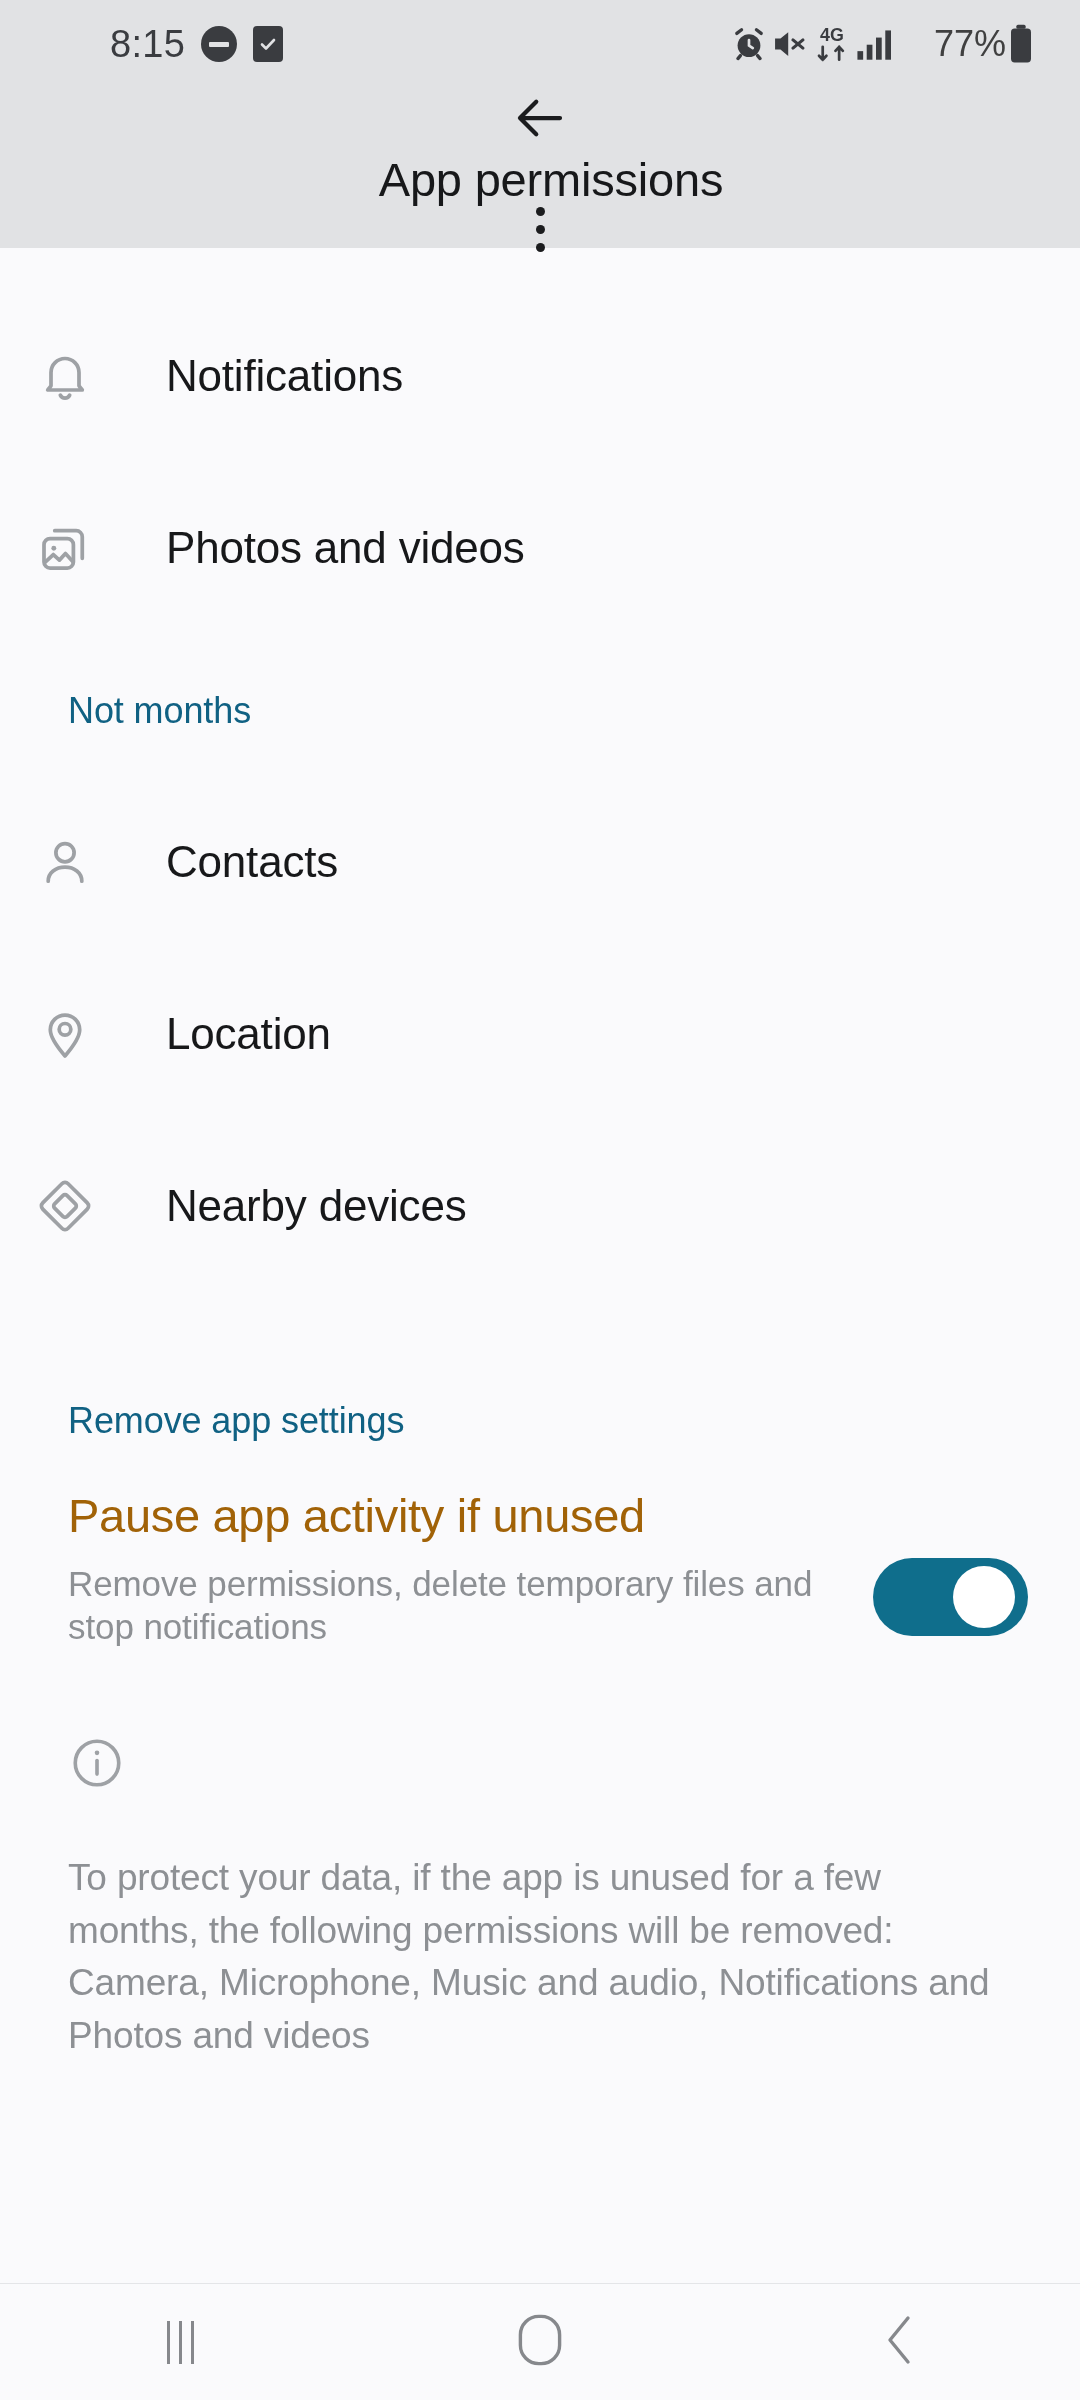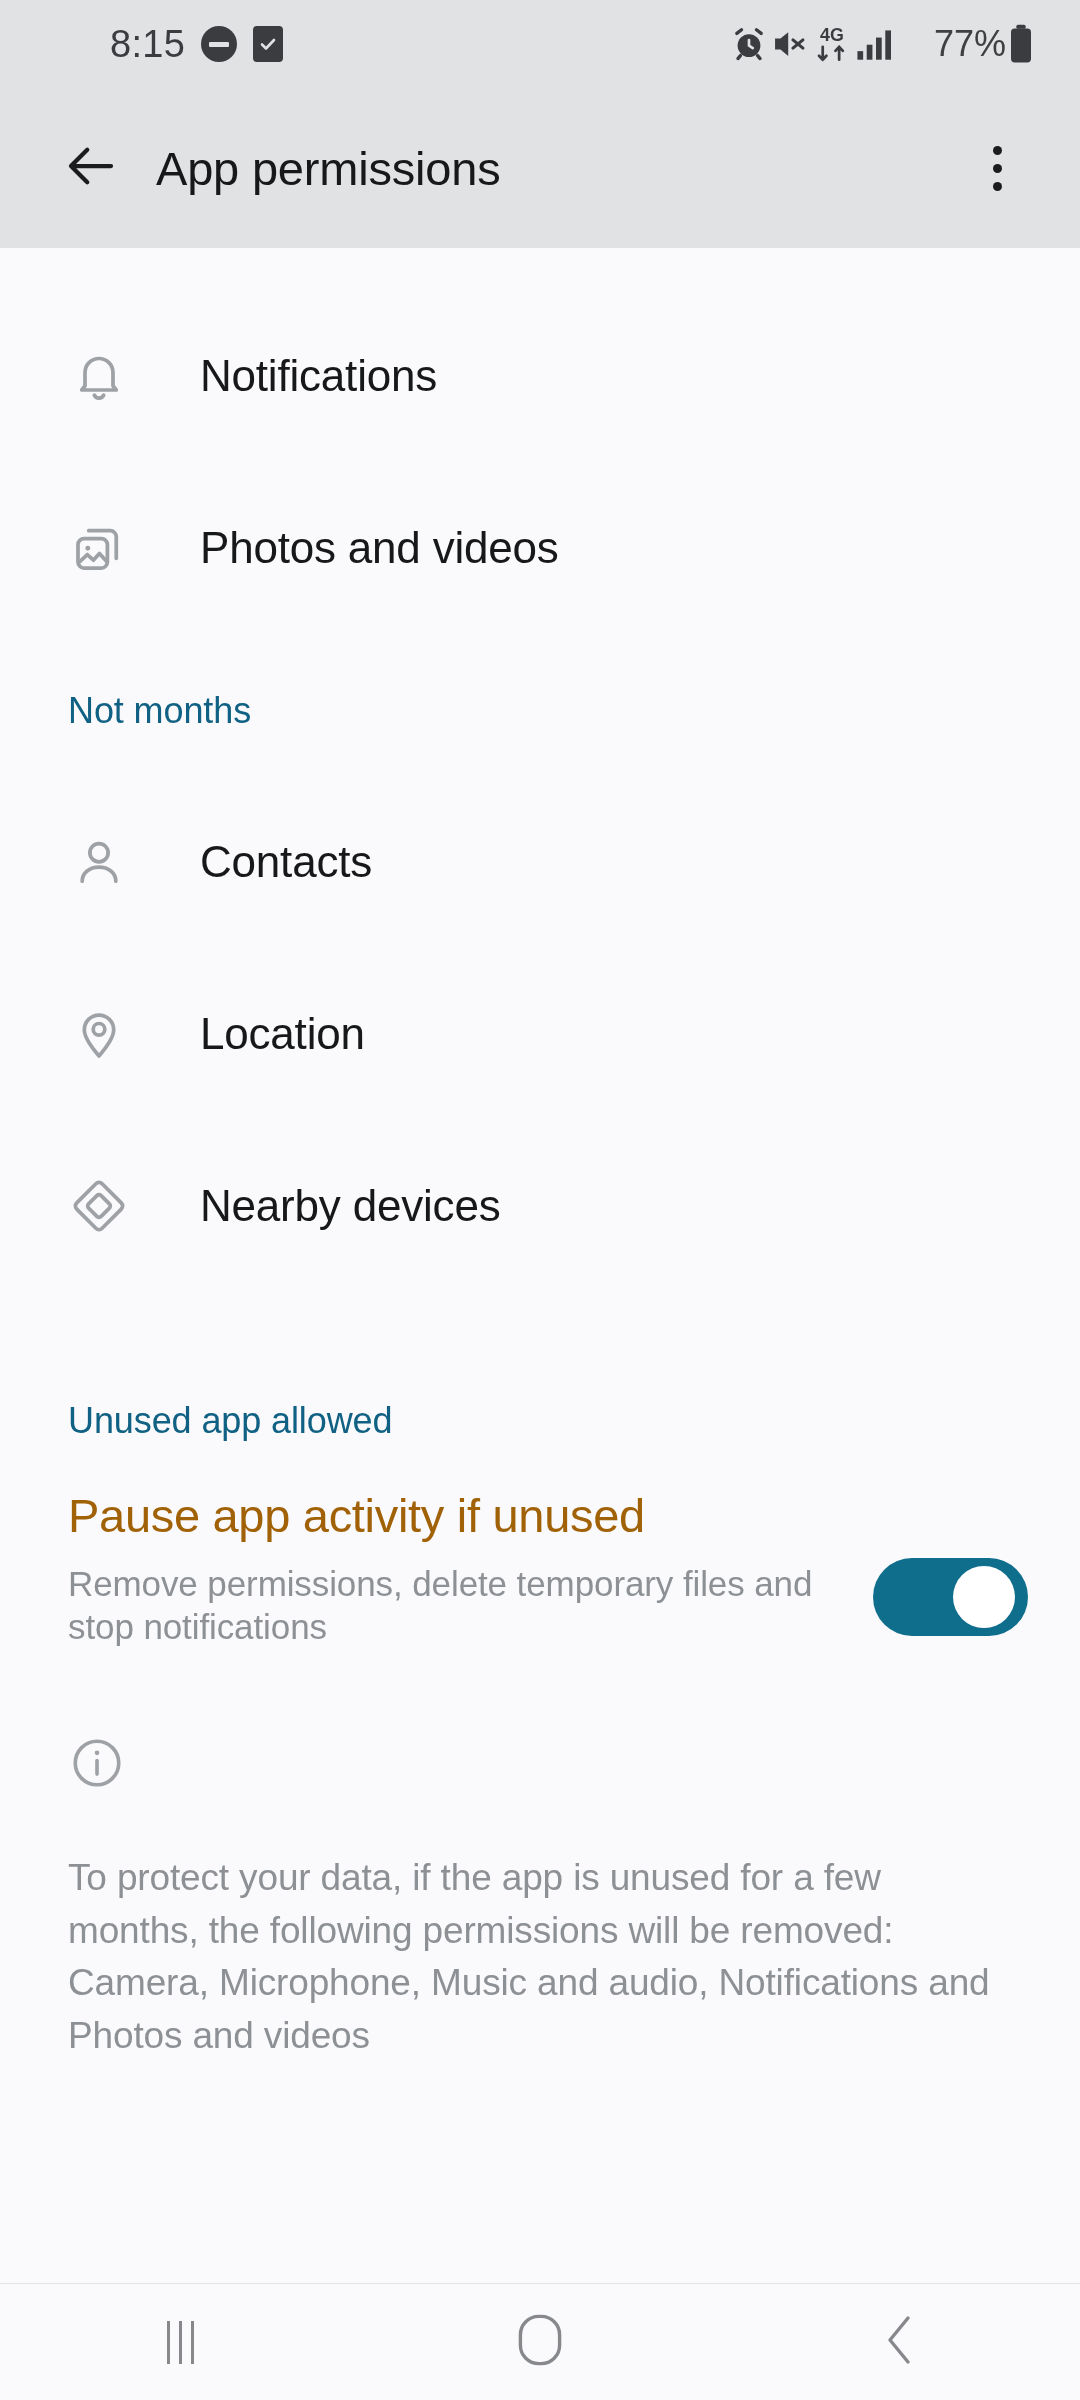--- a/index.html
+++ b/index.html
@@ -28,35 +28,35 @@
     width:30px; height:36px; border-radius:4px; background:#3A3C40;
     display:flex; align-items:center; justify-content:center;
   }
   .status-right{ display:flex; align-items:center; gap:2px; }
   .status-right svg{ display:block; }
   .batt-pct{ font-size:36px; color:#404040; letter-spacing:0px;margin-left:36px; }
 
   
   .app-bar{
     height:160px; background:#E1E2E4;
-    display:flex; align-items:center; padding:0 48px 0 48px;
+    display:flex; align-items:center; padding:0 48px 0 48px;flex-direction:column;
   }
   .back-btn{ width:86px; height:86px; display:flex; align-items:center; justify-content:center; }
   .app-title{
     font-size:47px; color:#17181A; margin-left:22px; flex:1;
     font-weight:400; letter-spacing:-.2px;
   }
   .overflow-btn{ width:70px; height:86px; display:flex; flex-direction:column;
     align-items:center; justify-content:center; gap:9px; }
   .overflow-btn span{ width:9px; height:9px; border-radius:50%; background:#1B1C1E; display:block; }
 
   
   .content{ background:#FAFAFC; }
   .perm-row{
-    display:flex; align-items:center; height:172px; padding-left:64px;
+    display:flex; align-items:center; height:172px; padding-left:30px;
   }
   .perm-ico{ width:70px; display:flex; align-items:center; justify-content:center; }
   .perm-label{ font-size:44px; color:#17181A; margin-left:66px; letter-spacing:-.2px; }
 
   .section-head{
     color:#106183; font-size:36px; padding:0 0 0 68px;
     letter-spacing:-.1px;
   }
   .sec-notallowed{ margin-top:56px; margin-bottom:44px; }
   .sec-unused{ margin-top:108px; margin-bottom:50px; }
@@ -214,21 +214,21 @@
   <div class="perm-row">
     <div class="perm-ico">
       <svg width="56" height="56" viewBox="0 0 24 24" fill="none" stroke="#9EA1A5" stroke-width="1.6" stroke-linejoin="round">
         <rect x="4.3" y="4.3" width="15.4" height="15.4" rx="1.9" transform="rotate(45 12 12)"></rect>
         <rect x="8.2" y="8.2" width="7.6" height="7.6" rx="1.3" transform="rotate(45 12 12)"></rect>
       </svg>
     </div>
     <div class="perm-label">Nearby devices</div>
   </div>
 
-  <div class="section-head sec-unused">Unused app allowed</div>
+  <div class="section-head sec-unused">Remove app settings</div>
 
   <div class="toggle-row">
     <div class="toggle-texts">
       <div class="toggle-title">Pause app activity if unused</div>
       <div class="toggle-sub">Remove permissions, delete temporary files and stop notifications</div>
     </div>
     <div class="switch">
       <div class="knob"></div>
     </div>
   </div>

